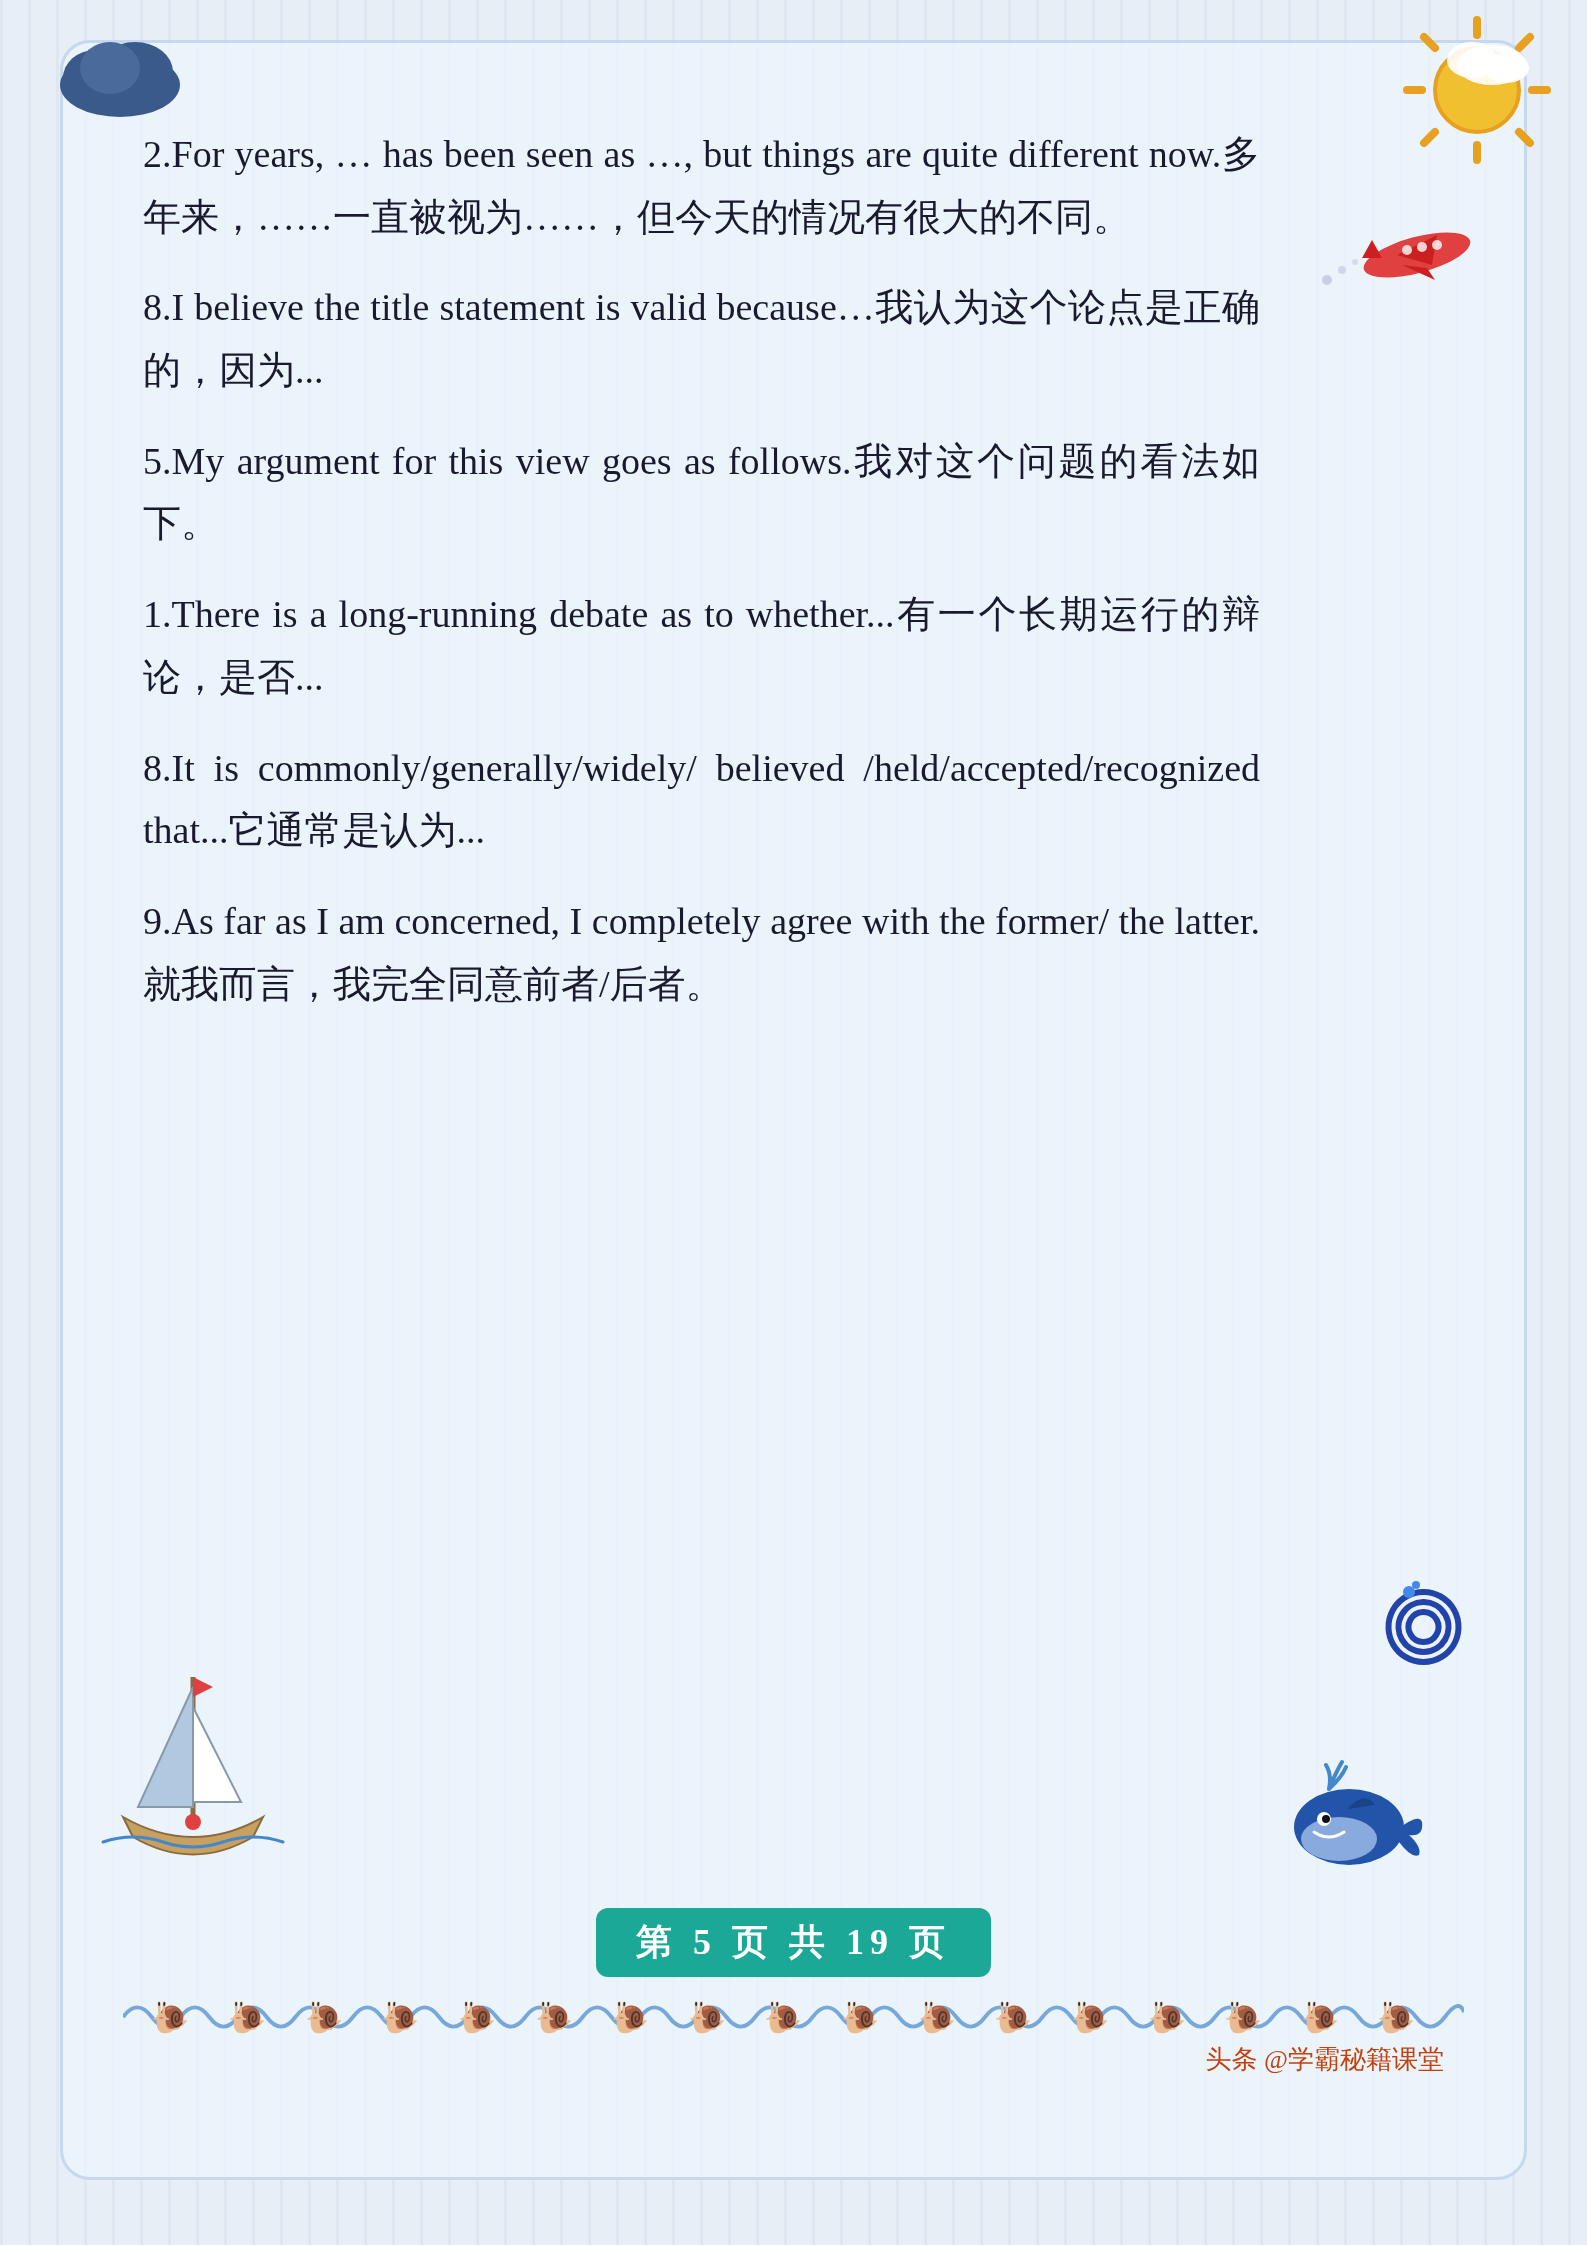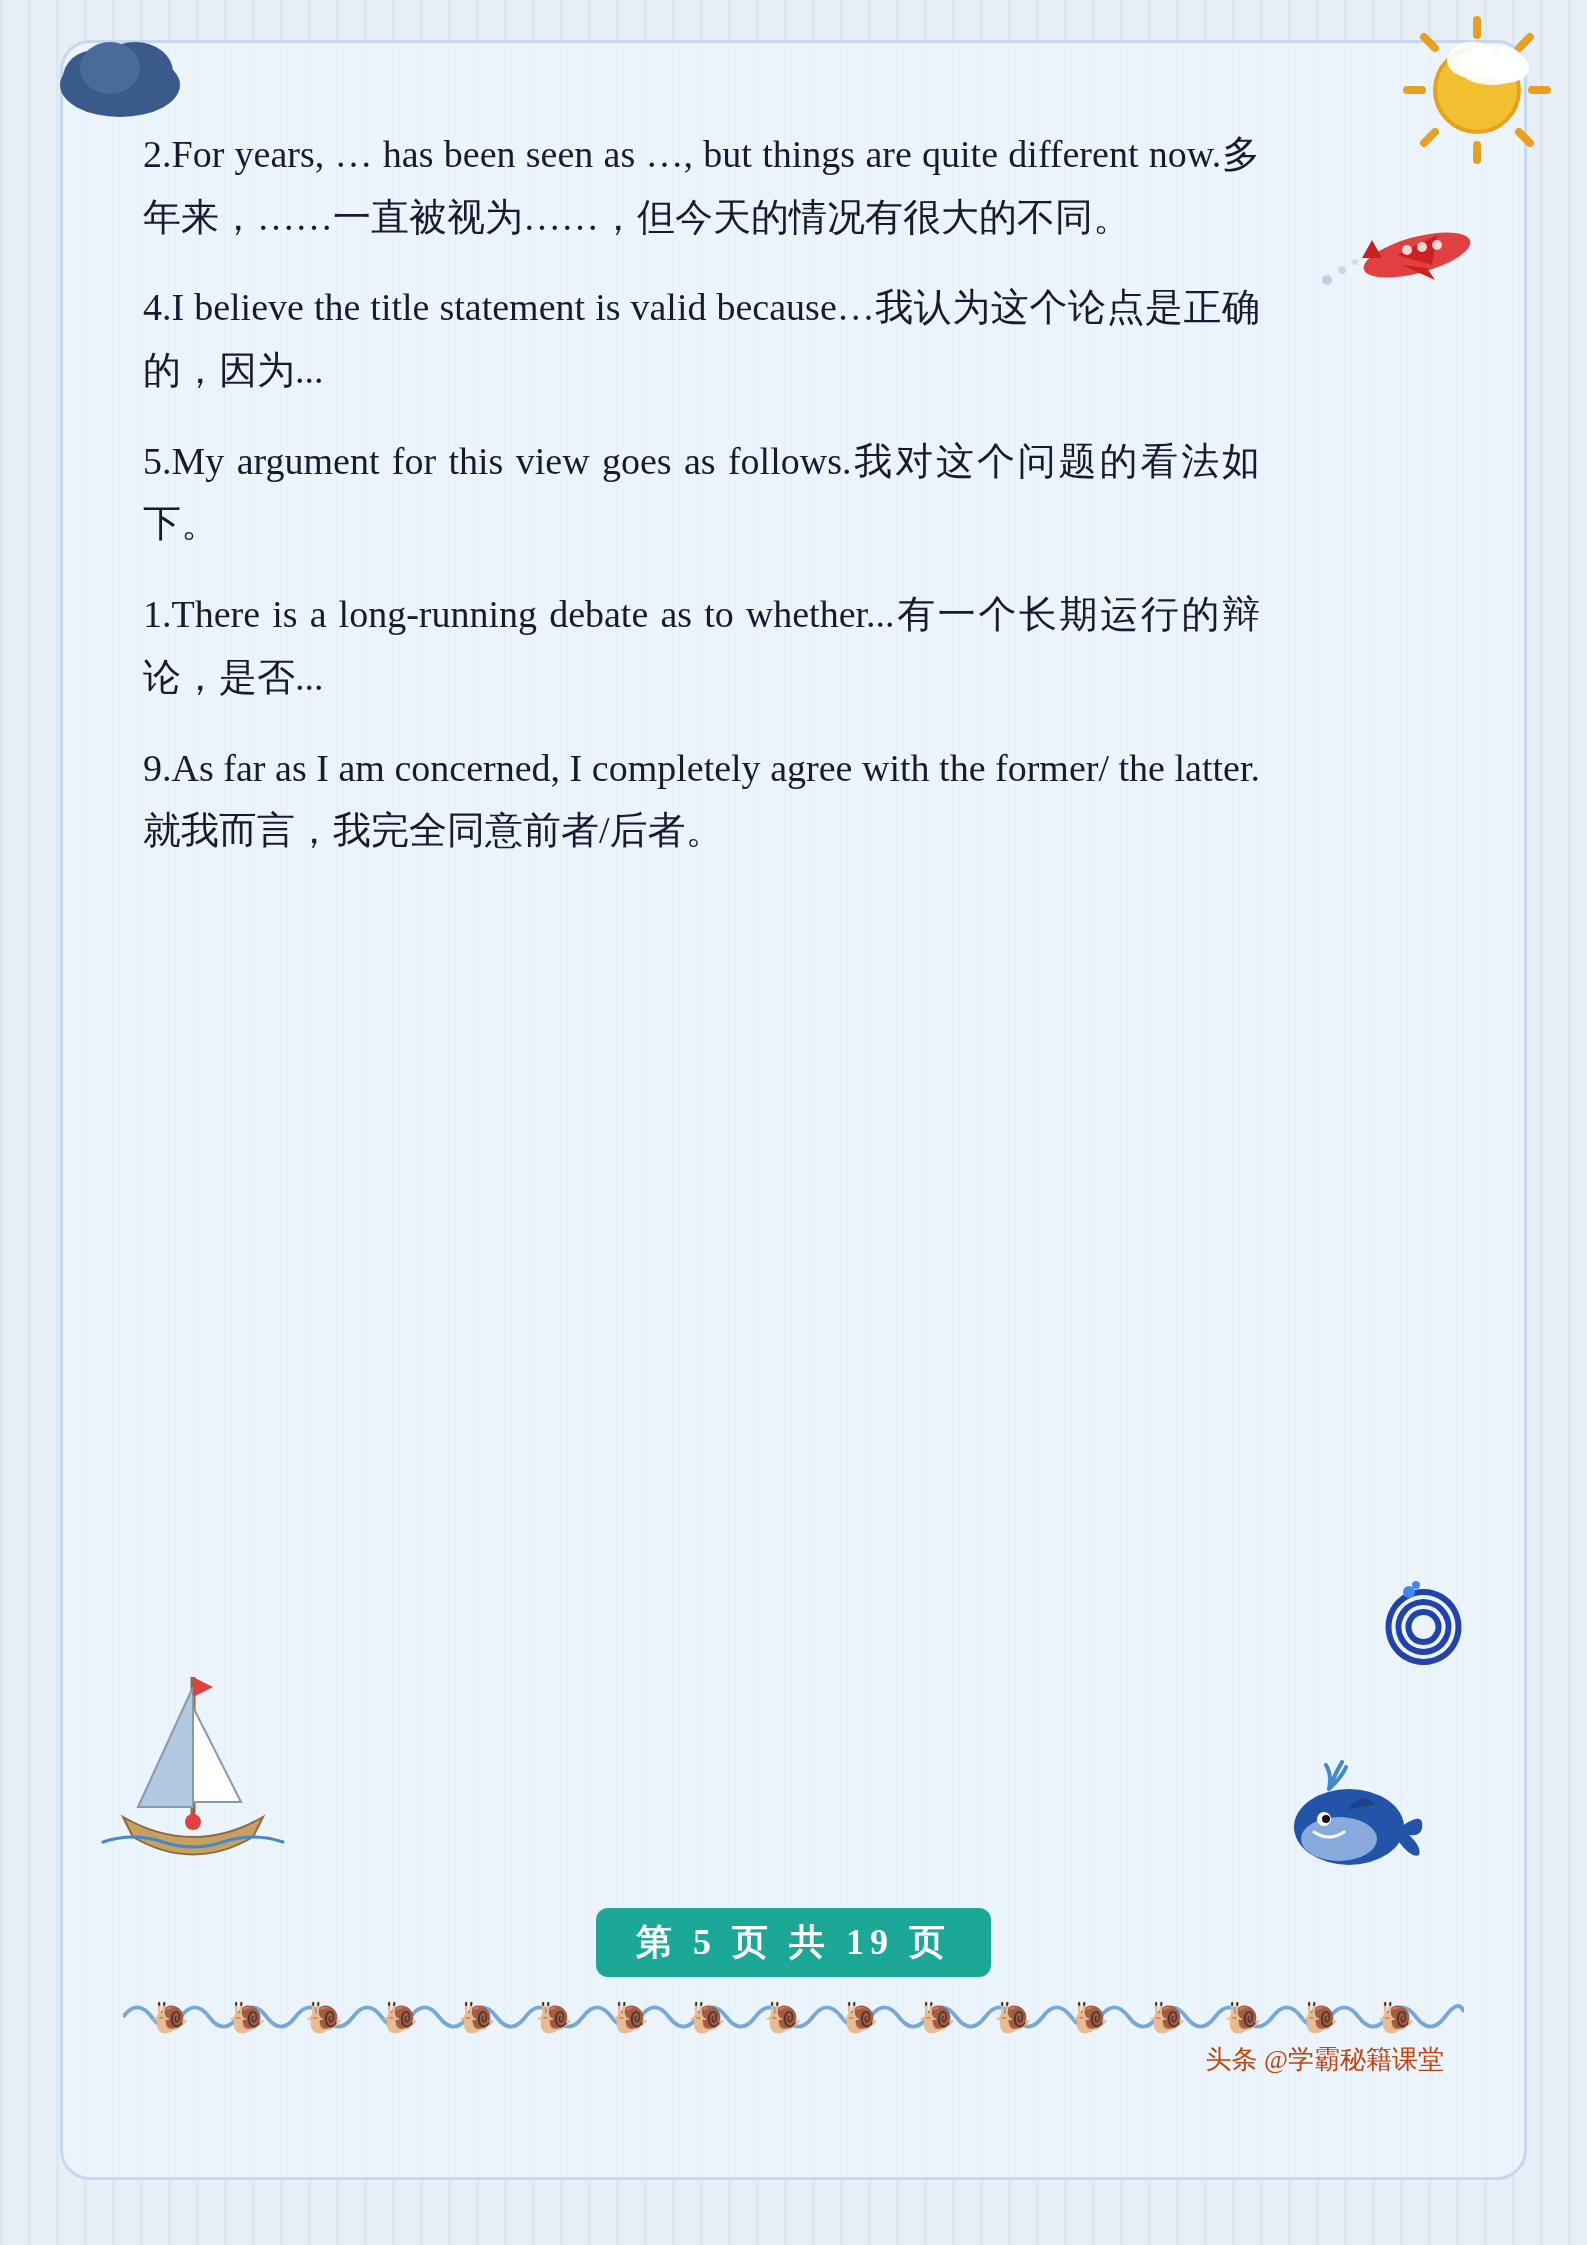--- a/index.html
+++ b/index.html
@@ -219,33 +219,36 @@
 
 <div class="page-container">
 
   <div class="content-area">
 
     <div class="entry">
       <span class="en-text">2.For years, … has been seen as …,  but things are quite different now.</span><span class="cn-text">多年来，……一直被视为……，但今天的情况有很大的不同。</span>
     </div>
 
     <div class="entry">
-      <span class="en-text">4.I believe the title statement is valid because…</span><span class="cn-text">我认为这个论点是正确的，因为...</span>
+      <span class="en-text">8.I believe the title statement is valid because…</span><span class="cn-text">我认为这个论点是正确的，因为...</span>
     </div>
 
 
     <div class="entry">
       <span class="en-text">5.My argument for this view goes as follows.</span><span class="cn-text">我对这个问题的看法如下。</span>
     </div>
 
 
     <div class="entry">
       <span class="en-text">1.There is a long-running debate as to whether...</span><span class="cn-text">有一个长期运行的辩论，是否...</span>
     </div>
 
+    <div class="entry">
+      <span class="en-text">8.It  is  commonly/generally/widely/  believed /held/accepted/recognized that...</span><span class="cn-text">它通常是认为...</span>
+    </div>
 
     <div class="entry">
       <span class="en-text">9.As far as I am concerned, I completely agree with the former/ the latter.</span><span class="cn-text">就我而言，我完全同意前者/后者。</span>
     </div>
 
 
   </div>
 
   <div class="deco-spiral">
     <svg viewBox="0 0 100 100" xmlns="http://www.w3.org/2000/svg">

